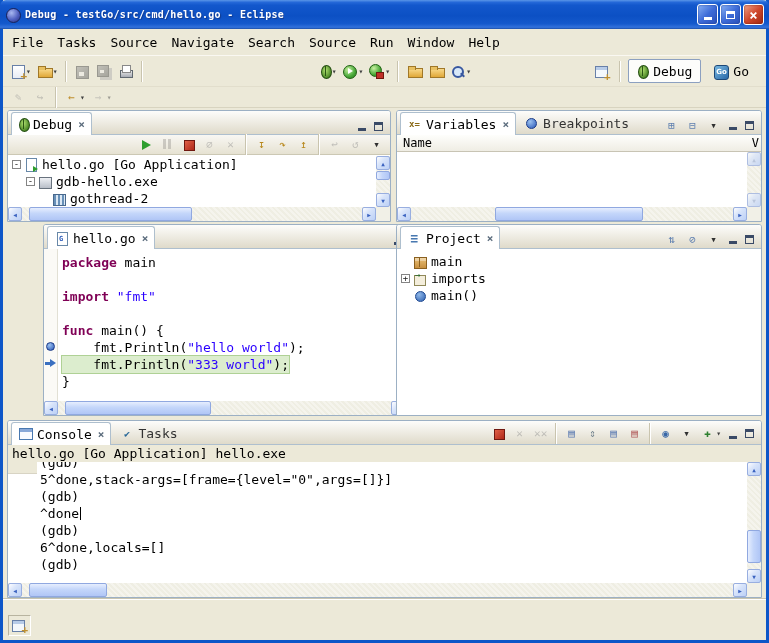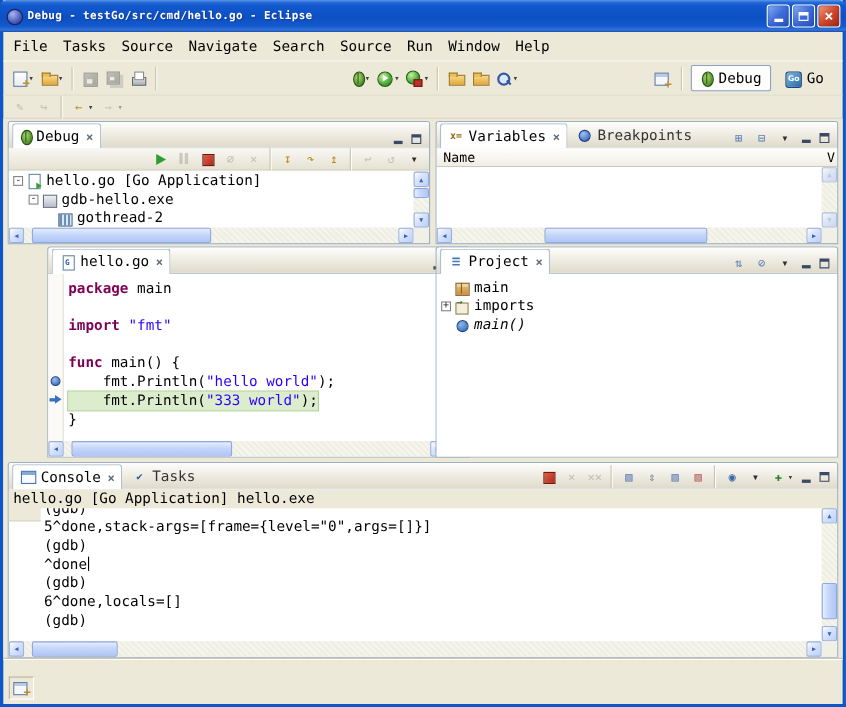--- a/index.html
+++ b/index.html
@@ -542,21 +542,21 @@
           <div class="trow" style="padding-left: 4px;">
             <span class="exp hidden"></span>
             <span class="ti ti-package"></span>
             <span class="tlabel">main</span>
           </div>
           <div class="trow" style="padding-left: 4px;">
             <span class="exp">+</span>
             <span class="ti ti-imports"></span>
             <span class="tlabel">imports</span>
           </div>
-          <div class="trow" style="padding-left: 4px; font-style: italic;">
+          <div class="trow" style="padding-left: 4px;">
             <span class="exp hidden"></span>
             <span class="ti ti-method"></span>
             <span class="tlabel">main()</span>
           </div>
         </div>
     </div>
 
     <div class="view" id="view-console">
       <div class="vtabs">
         <span id="console-tabs" class="vtab-strip">

